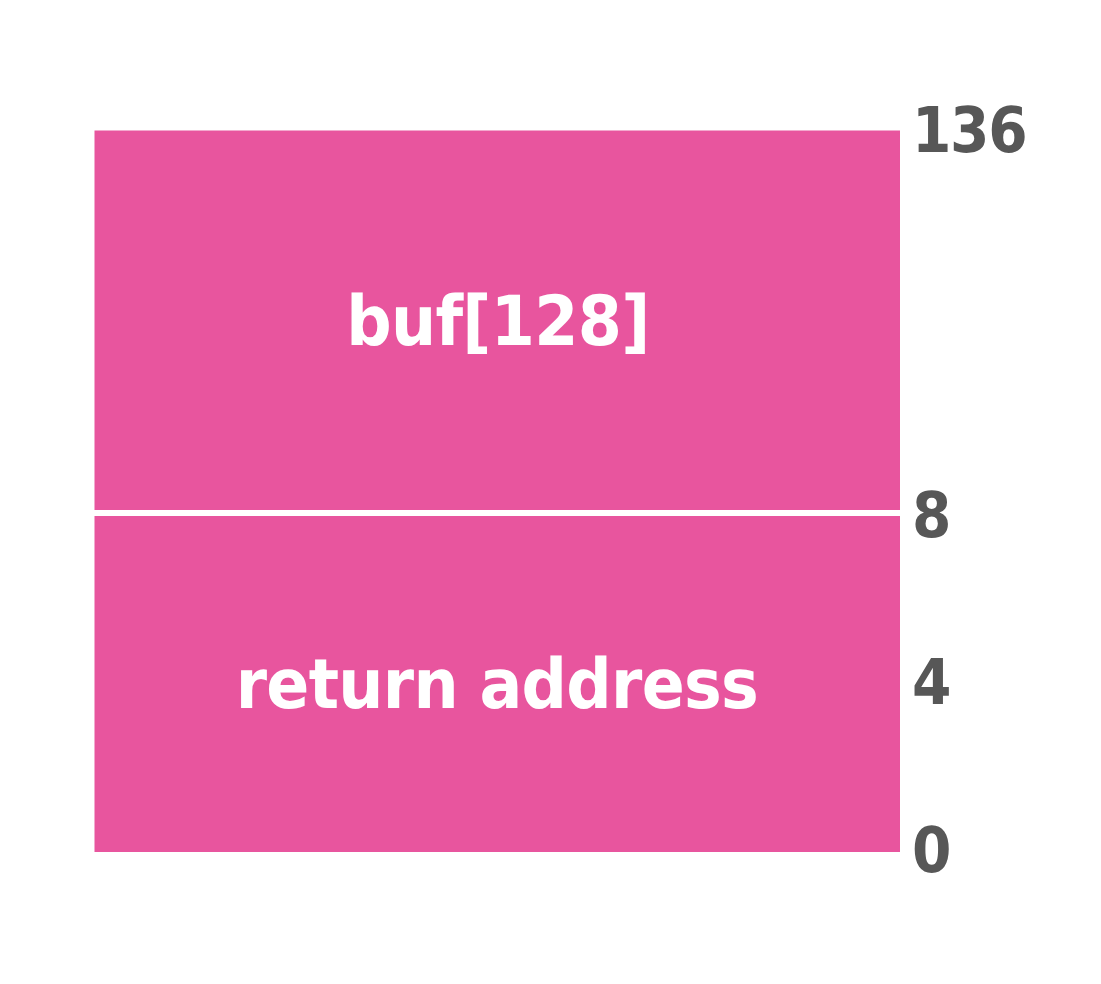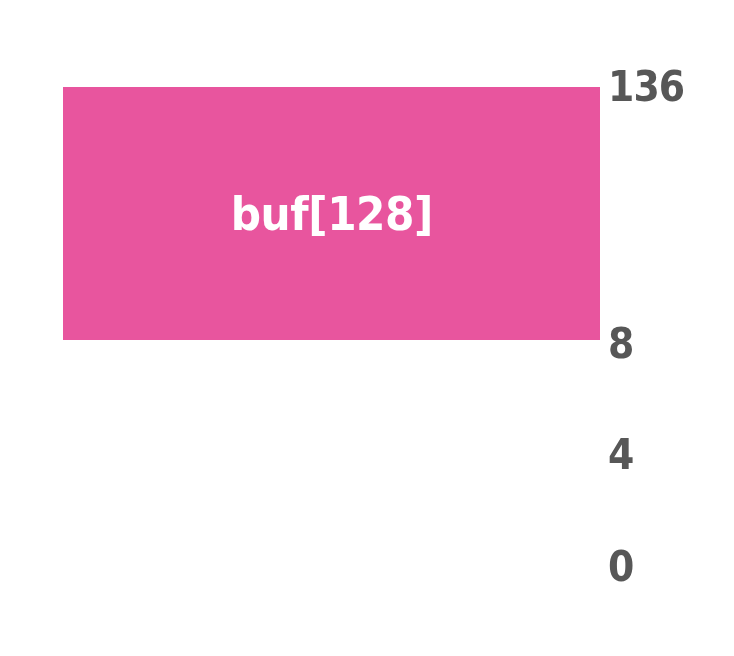--- a/index.html
+++ b/index.html
@@ -89,20 +89,23 @@
 
 <div id="diagram">
 
   <div class="stack">
 
     <div class="cell cell-buf">
       <span class="cell-label">buf[128]</span>
     </div>
 
 
+    <div class="cell cell-return">
+      <span class="cell-label">return address</span>
+    </div>
 
   </div>
 
   <div class="offset offset-136">136</div>
 
   <div class="offset offset-8">8</div>
 
   <div class="offset offset-4">4</div>
 
   <div class="offset offset-0">0</div>

